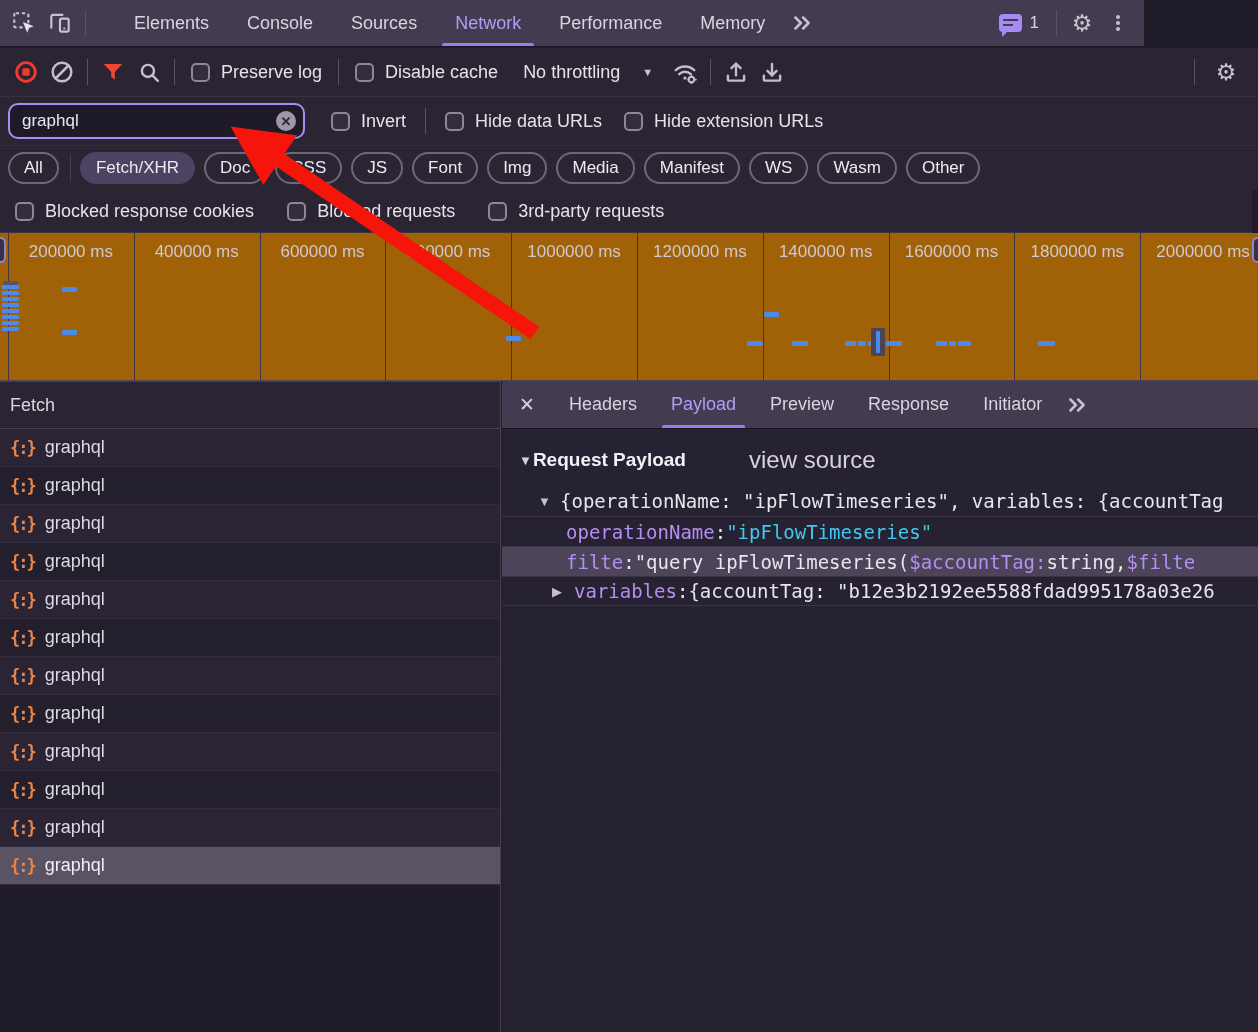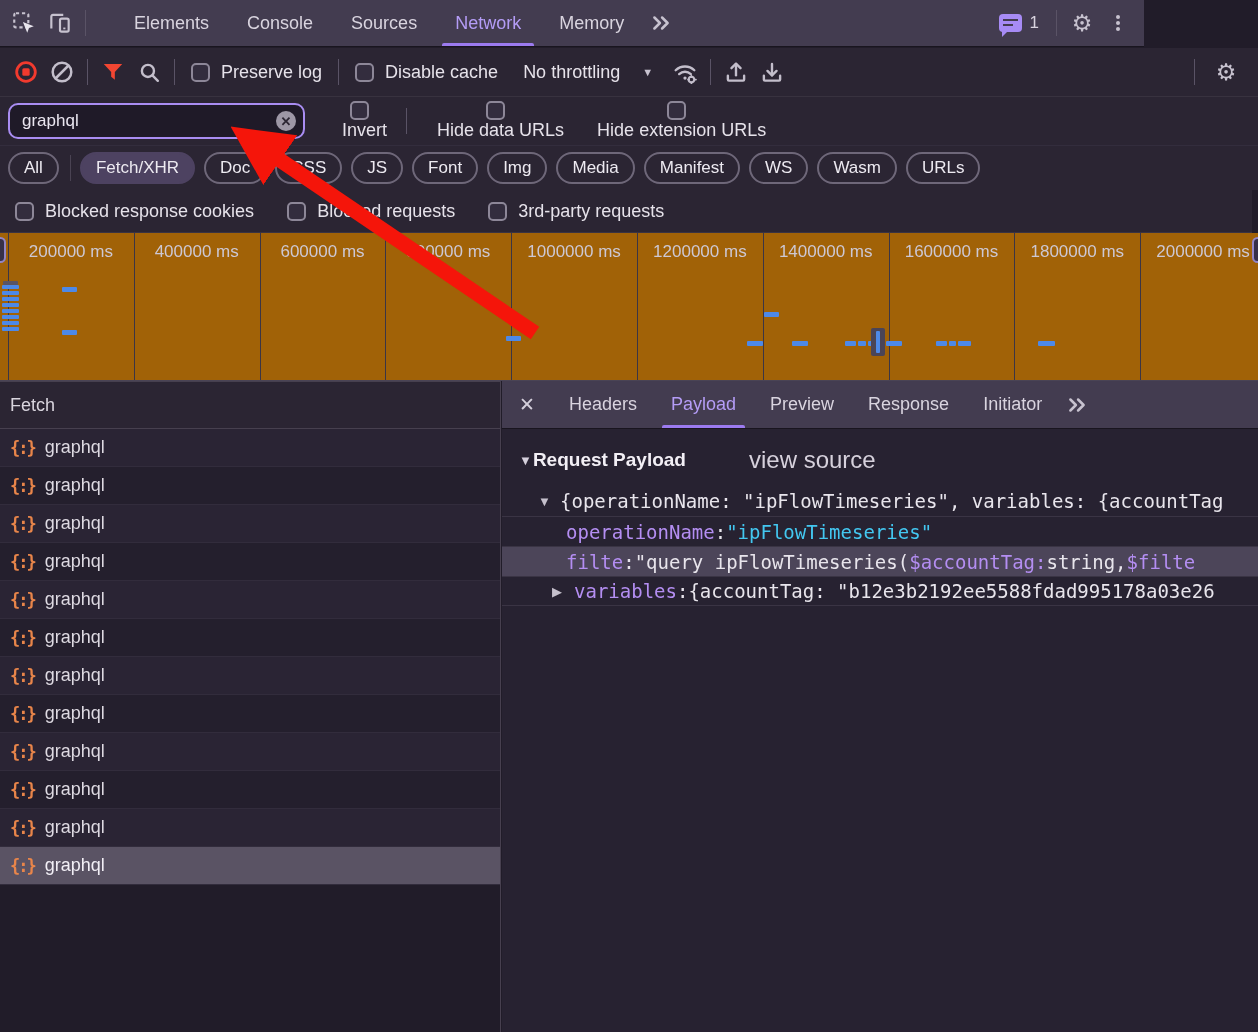--- a/index.html
+++ b/index.html
@@ -46,21 +46,21 @@
 
   
   .filterrow { position:absolute; left:0; top:97px; width:1258px; height:49px;
     background:#2b2533; border-bottom:1px solid #332d3d; display:flex; align-items:center; }
   .filter-box { position:relative; margin-left:8px; width:297px; height:36px; flex:none; }
   .filter-input { width:100%; height:100%; background:#1f1a28; border:2px solid #a98df2; border-radius:10px;
     color:#eae6f0; font-size:17px; font-family:"Liberation Sans",sans-serif; padding:0 36px 0 12px; outline:none; }
   .clear-btn { position:absolute; right:9px; top:8px; width:20px; height:20px; border-radius:50%;
     background:#9d97a6; color:#2b2533; font-size:13px; font-weight:bold;
     display:flex; align-items:center; justify-content:center; }
-  .filterrow .check-group { margin:0 12px;flex-direction:column; }
+  .filterrow .check-group { margin:0 12px; }
 
   
   .chipsrow { position:absolute; left:0; top:146px; width:1258px; height:44px;
     background:#2b2533; display:flex; align-items:center; padding-left:8px; }
   .chip { height:32px; padding:0 14px; border:2px solid #6e6779; border-radius:16px;
     display:flex; align-items:center; font-size:17px; color:#edeaf1; margin-right:9px; white-space:nowrap; }
   .chip.selected { background:#4d4261; border-color:#4d4261; }
   .chip-sep { width:1px; height:26px; background:#4a4353; margin:0 9px 0 2px; }
 
   
@@ -141,20 +141,21 @@
       <rect x="12" y="8" width="8" height="12" rx="1.5"></rect>
       <path d="M15,17 h2" stroke-width="1.6"></path>
     </svg>
   </span>
   <span class="vsep"></span>
   <div class="tabs" id="top-tabs">
       <div class="tab">Elements</div>
       <div class="tab">Console</div>
       <div class="tab">Sources</div>
       <div class="tab selected">Network</div>
+      <div class="tab">Performance</div>
       <div class="tab">Memory</div>
     </div>
   <span class="icon-btn">
     <svg class="ic" width="22" height="22" viewBox="0 0 20 20" fill="none" stroke="#c7c2cf" stroke-width="2.3" stroke-linecap="round" stroke-linejoin="round">
       <path d="M4,5 l5,5 l-5,5"></path>
         <path d="M11,5 l5,5 l-5,5"></path>
     </svg>
   </span>
   <div class="tab-right">
     <span class="bubble">
@@ -271,21 +272,21 @@
     <div class="chip selected">Fetch/XHR</div>
     <div class="chip">Doc</div>
     <div class="chip">CSS</div>
     <div class="chip">JS</div>
     <div class="chip">Font</div>
     <div class="chip">Img</div>
     <div class="chip">Media</div>
     <div class="chip">Manifest</div>
     <div class="chip">WS</div>
     <div class="chip">Wasm</div>
-    <div class="chip">URLs</div>
+    <div class="chip">Other</div>
   </div>
 
 <div class="blockedrow" id="blocked-row">
     <div class="check-group">
       <span class="checkbox"></span>
       <span class="check-label">Blocked response cookies</span>
     </div>
     <div class="check-group">
       <span class="checkbox"></span>
       <span class="check-label">Blocked requests</span>

